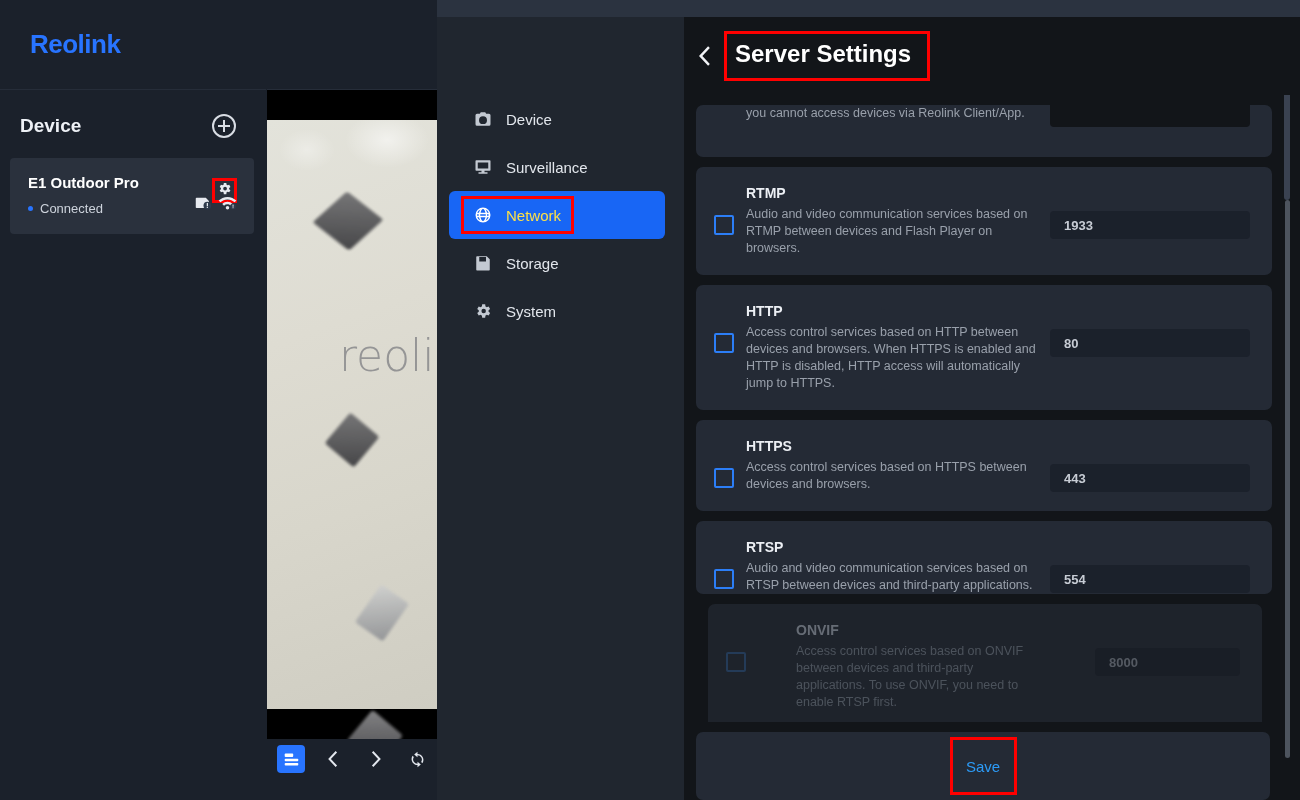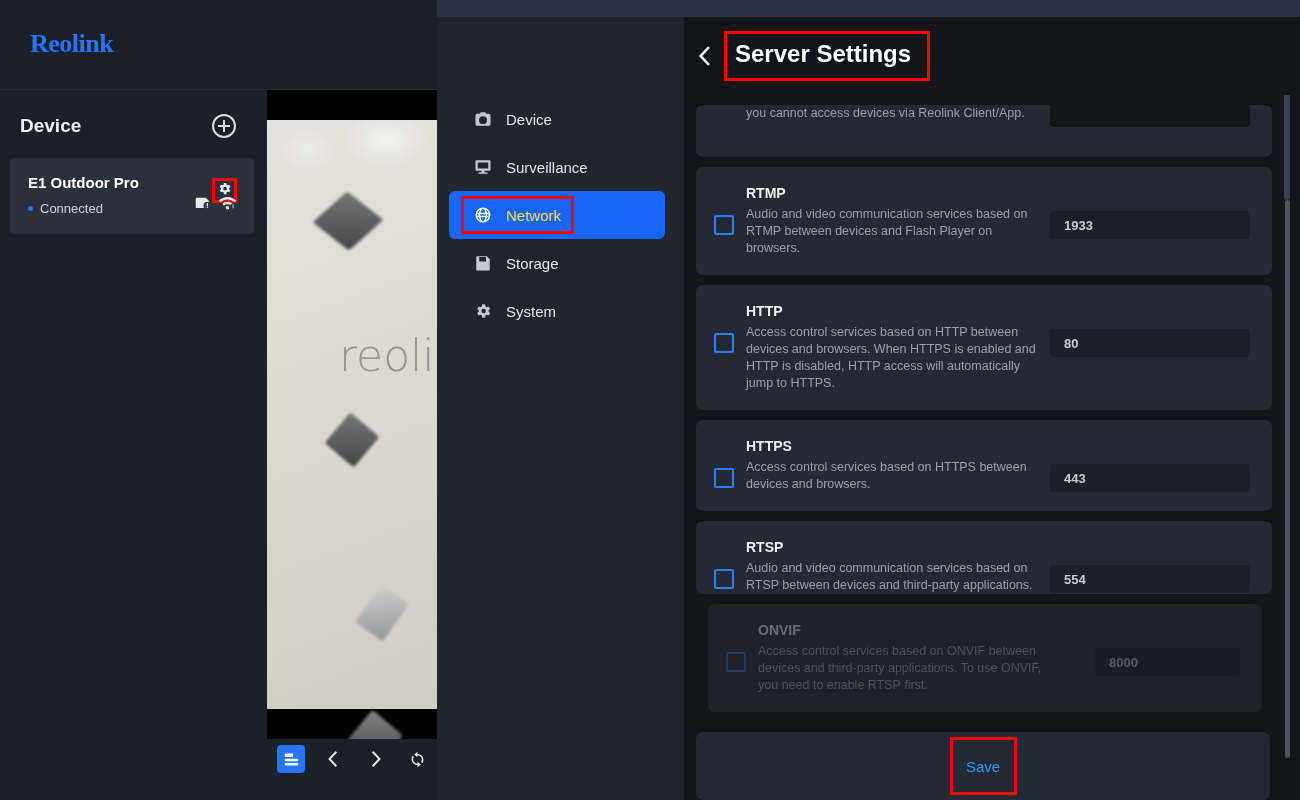--- a/index.html
+++ b/index.html
@@ -19,21 +19,20 @@
     position: absolute; left: 0; top: 0; width: 437px; height: 88px;
     background: #1b212b;
     display: flex; align-items: center;
   }
   .brand-logo {
     margin-left: 30px;
     color: #2874ff;
     font-size: 26px;
     font-weight: bold;
     letter-spacing: -0.5px;
-    font-family: Liberation Serif, serif;
   }
 
   .left-panel {
     position: absolute; left: 0; top: 89px; width: 266px; bottom: 0;
     background: #1b212b;
     border-top: 1px solid #262d39;
   }
   .device-head {
     display: flex; align-items: center; justify-content: space-between;
     padding: 24px 30px 0 20px;
@@ -198,21 +197,21 @@
     border-radius: 7px;
     margin: 0 12px 10px 6px;
     padding: 18px 22px 18px 18px;
     display: flex; align-items: flex-start;
     position: relative;
   }
   .card.partial {
     height: 52px; padding-top: 0; overflow: hidden; align-items: flex-start;
   }
   .card.partial .svc-desc { margin-top: 0; }
-  .card.disabled { background: #262c37; opacity: 0.62; margin: 6px 22px 10px 18px; }
+  .card.disabled { background: #262c37; opacity: 0.62; margin: 6px 22px 10px 18px; gap: 38px; }
 
   .chk {
     width: 20px; height: 20px; border: 2px solid #2c7ef7;
     border-radius: 2px; flex: 0 0 auto; margin-top: 30px; margin-right: 12px;
     background: transparent; cursor: pointer;
   }
   .card.disabled .chk { border-color: #30537f; }
 
   .svc-text { flex: 1; min-width: 0; padding-right: 14px; }
   .svc-name { color: #eceff4; font-size: 14px; font-weight: bold; margin-bottom: 5px; }

